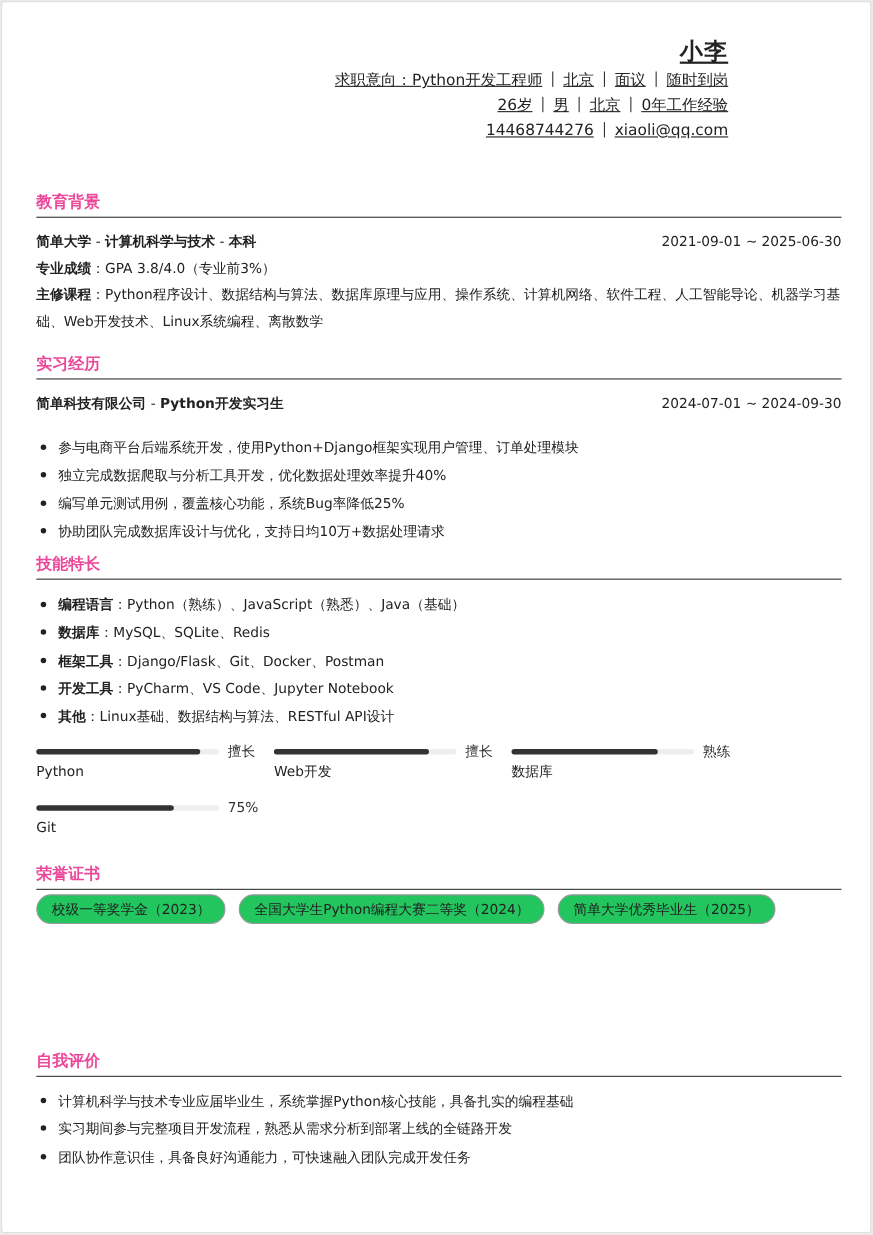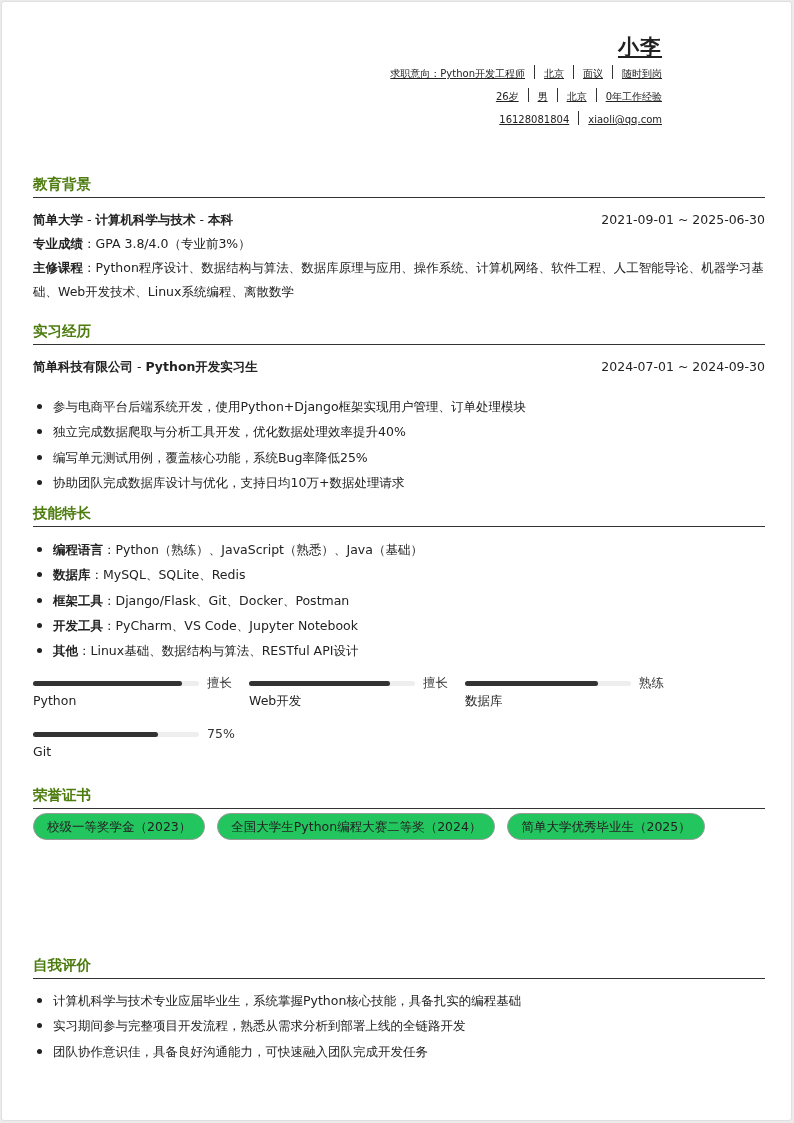--- a/index.html
+++ b/index.html
@@ -4,26 +4,26 @@
 <style>
   * { box-sizing: border-box; margin: 0; padding: 0; }
   html, body { width: 794px; height: 1123px; background: #ebebeb; }
   body { font-family: "DejaVu Sans", "Liberation Sans", sans-serif; color: #222; font-size: 13px; }
   .page {
     position: absolute; left: 1px; top: 1px; width: 791px; height: 1120px;
     background: #fff; border: 1px solid #e0e0e0; border-radius: 3px;
   }
   .header { position: absolute; left: 0; top: 30px; width: 660px; text-align: right; text-decoration: underline; }
   .name { font-size: 21px; font-weight: bold; color: #222; letter-spacing: 1px; height: 30px; line-height: 30px; }
-  .info-line { font-size: 10px; line-height: 23px; color: #222; }
+  .info-line { font-size: 14px; line-height: 23px; color: #222; }
   .info-line .sep { display: inline-block; width: 1px; height: 14px; background: #333; vertical-align: -2px; margin: 0 9px; }
   .content { position: absolute; left: 31px; top: 0; width: 732px; }
   .section { position: absolute; left: 0; width: 732px; }
   .section-title {
-    font-size: 14.5px; font-weight: bold; color: #4d7c0f; height: 25px; line-height: 22px;
+    font-size: 14.5px; font-weight: bold; color: #ec4899; height: 25px; line-height: 22px;
     border-bottom: 1px solid #333;
     font-family: Liberation Serif, serif;
   }
   .row { position: relative; height: 25px; line-height: 25px; font-size: 12.5px; }
   .row .right { position: absolute; right: 0; top: 0; }
   .bold { font-weight: bold; }
   .para { font-size: 12.5px; line-height: 24px; }
   ul.bullets { list-style: none; margin-top: 15px; }
   ul.bullets li { position: relative; padding-left: 20px; font-size: 12.5px; line-height: 25.3px; height: 25.3px; white-space: nowrap; }
   ul.bullets li::before {
@@ -49,21 +49,21 @@
 
   <div class="header">
     <div class="name">小李</div>
     <div class="info-line">
       <span>求职意向：Python开发工程师</span><span class="sep"></span><span>北京</span><span class="sep"></span><span>面议</span><span class="sep"></span><span>随时到岗</span>
     </div>
     <div class="info-line">
       <span>26岁</span><span class="sep"></span><span>男</span><span class="sep"></span><span>北京</span><span class="sep"></span><span>0年工作经验</span>
     </div>
     <div class="info-line">
-      <span>16128081804</span><span class="sep"></span><span>xiaoli@qq.com</span>
+      <span>14468744276</span><span class="sep"></span><span>xiaoli@qq.com</span>
     </div>
   </div>
 
   <div class="content">
 
     <div class="section" style="top:171px;">
       <div class="section-title">教育背景</div>
       <div class="row" style="margin-top:9px;">
         <span class="bold">简单大学</span><span> - </span><span class="bold">计算机科学与技术</span><span> - </span><span class="bold">本科</span>
         <span class="right">2021-09-01 ~ 2025-06-30</span>

